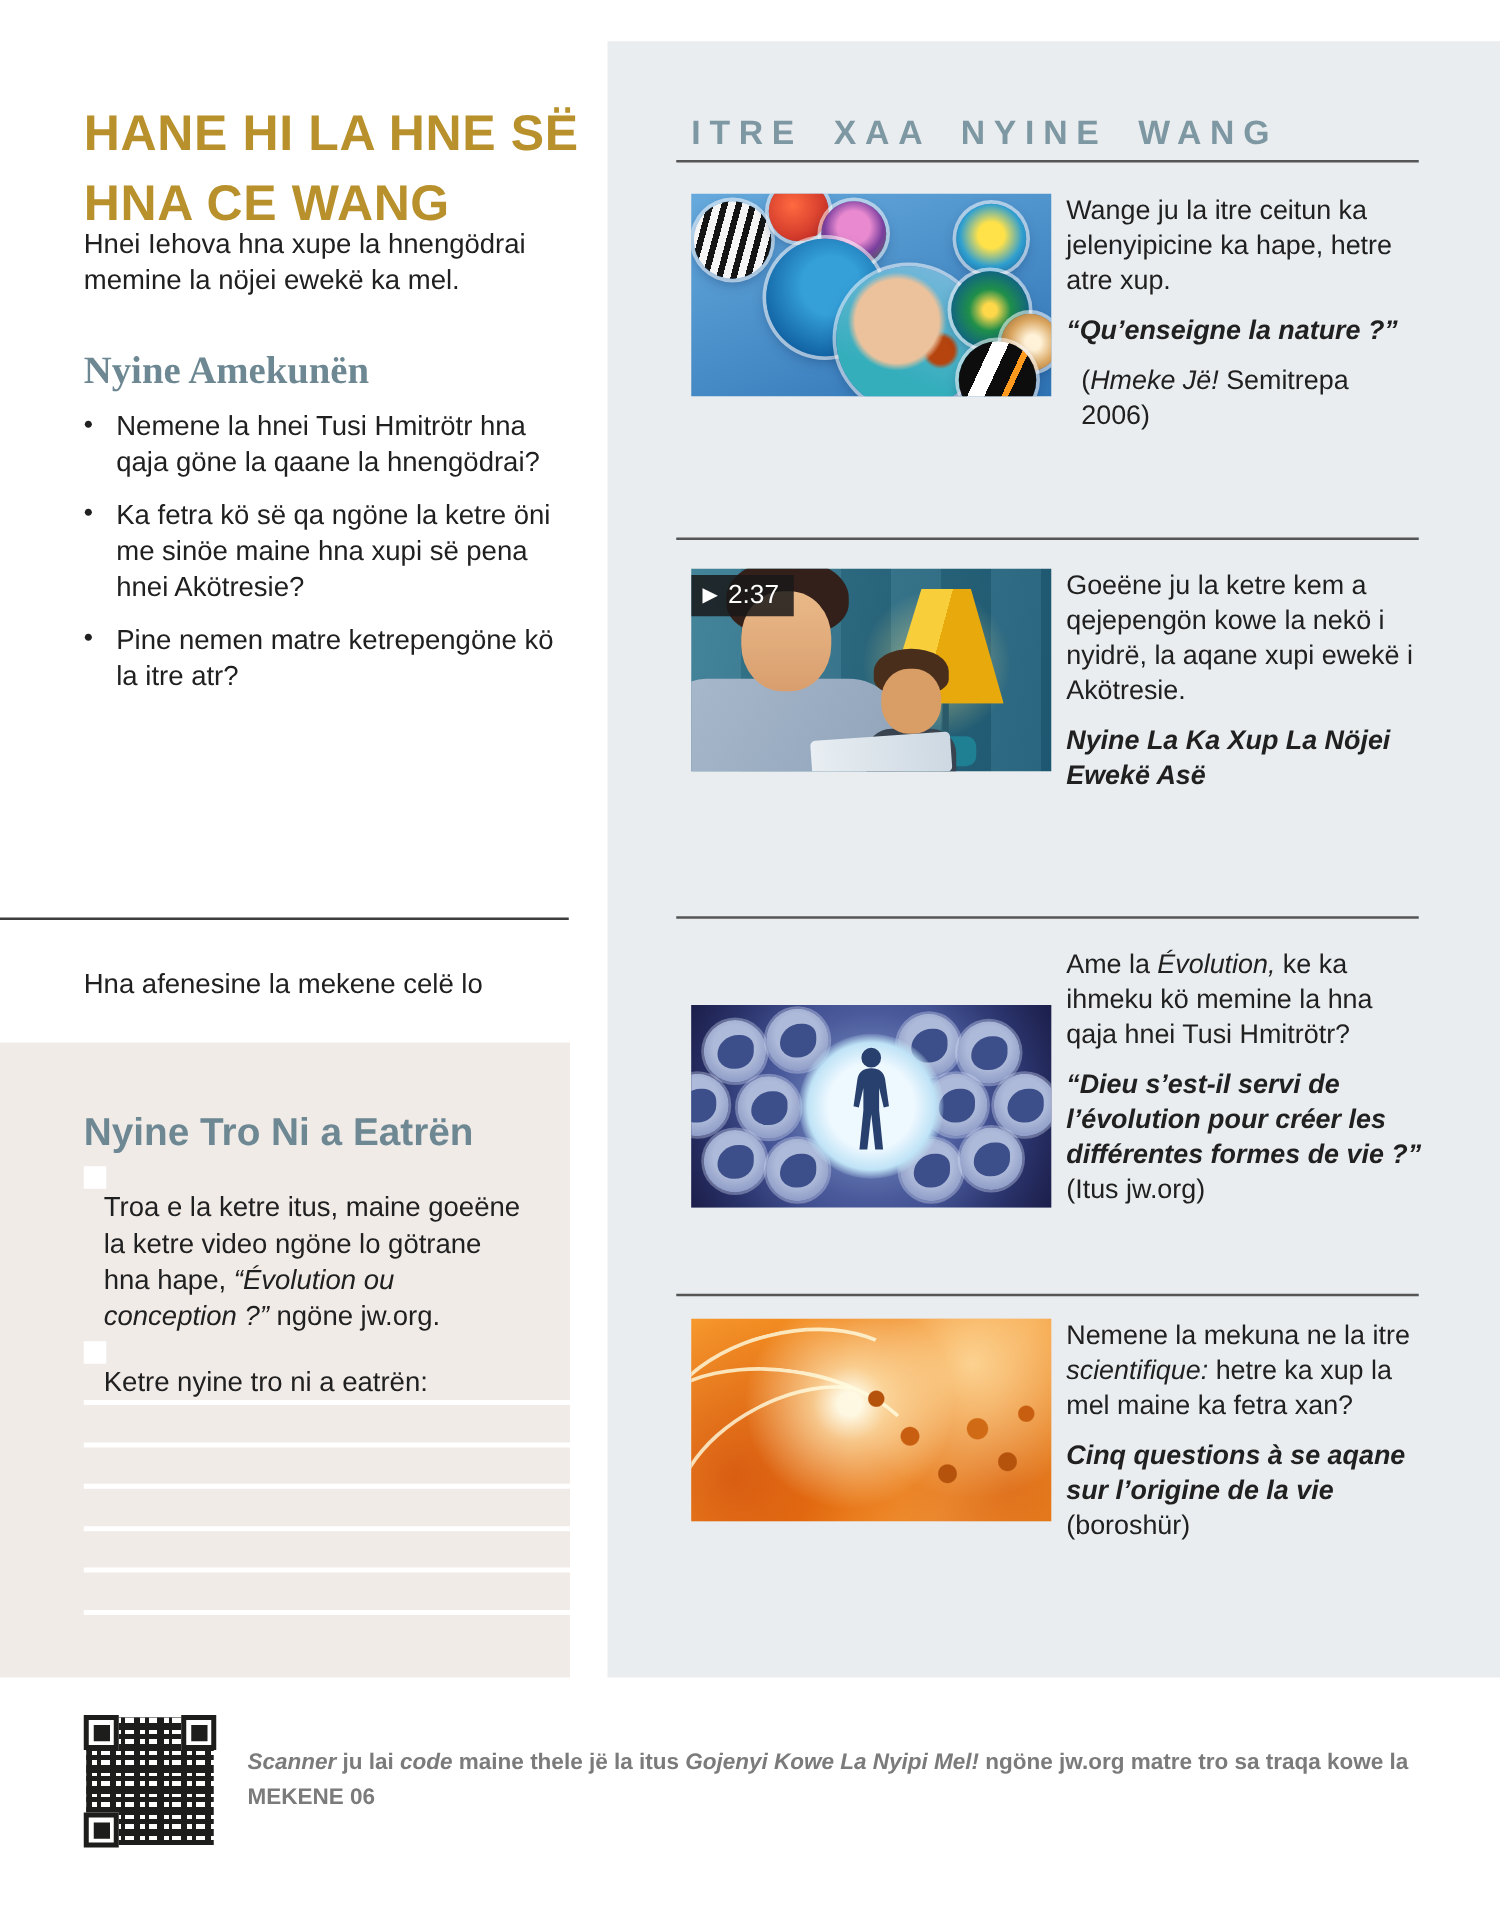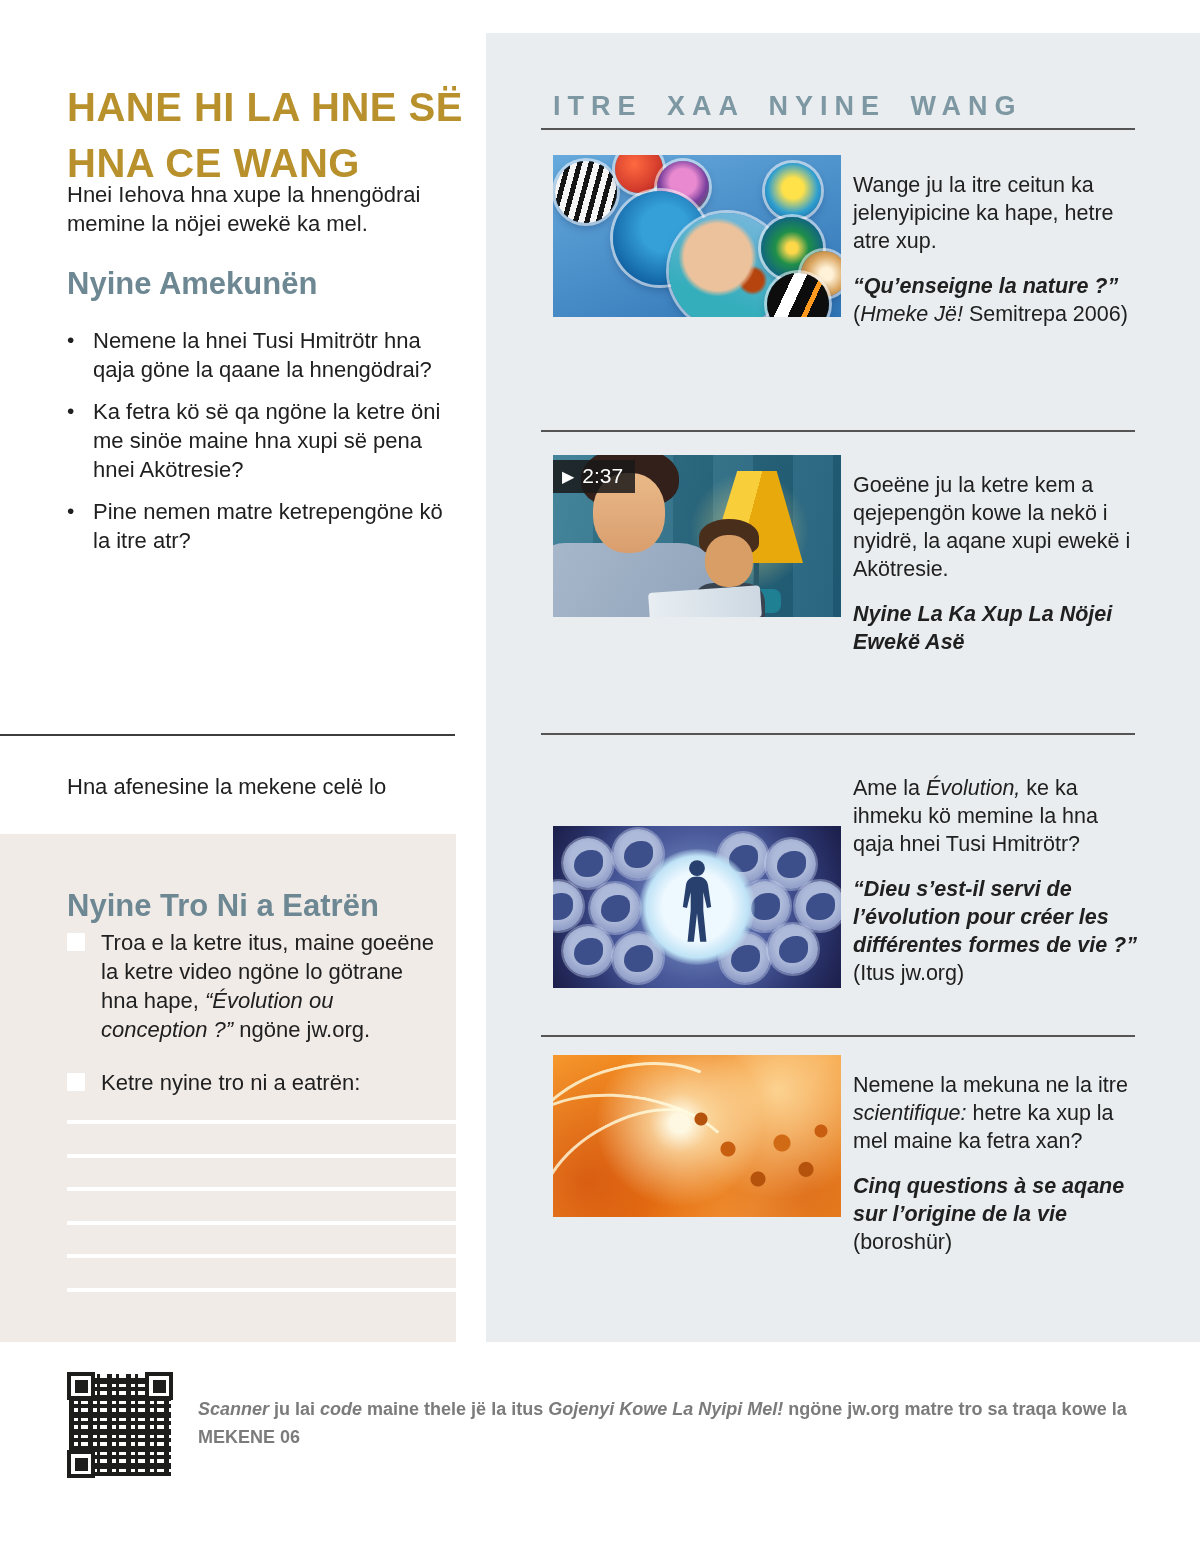--- a/index.html
+++ b/index.html
@@ -5,30 +5,30 @@
   html,body{margin:0;padding:0;background:#fff;}
   .page{position:relative;width:1200px;height:1543px;background:#fff;overflow:hidden;
         font-family:"Liberation Sans",sans-serif;color:#202020;}
   .abs{position:absolute;}
 
   
   .title{left:67px;top:52px;width:400px;font-size:40px;line-height:1.4;font-weight:700;
          color:#b8912c;letter-spacing:.5px;}
   .intro{left:67px;top:158px;width:380px;font-size:22px;line-height:1.32;}
   .sec-head{font-size:31px;font-weight:700;color:#6d8893;}
-  .rev-head{left:67px;top:240px;}
+  .rev-head{left:67px;top:252px;font-family:Liberation Serif, serif;}
   .questions{left:67px;top:326px;width:385px;font-size:22px;line-height:1.32;}
   .q-item{display:flex;margin-bottom:13px;}
   .q-dot{width:26px;flex:none;font-size:21px;}
   .rule-left{left:0;top:734px;width:455px;height:2px;background:#3d3d3d;}
   .completed{left:67px;top:752px;font-size:22px;}
 
   .goalbox{left:0;top:834px;width:456px;height:508px;background:#f1ebe8;}
   .goals-head{left:67px;top:28px;}
-  .goal{position:absolute;left:67px;width:378px;display:flex;}
+  .goal{position:absolute;left:67px;width:378px;display:flex;flex-direction:column;}
   .goal1{top:94px;} .goal2{top:234px;}
   .cb{width:18px;height:18px;background:#fff;flex:none;margin-top:5px;}
   .goal-text{margin:0 0 0 16px;font-size:22px;line-height:1.32;width:344px;}
   .wlines{position:absolute;left:67px;right:0;top:286px;}
   .wline{height:4px;background:#fff;margin-bottom:29.5px;}
 
   .scanrow{left:67px;top:1372px;display:flex;}
   .qr{position:relative;width:106px;height:106px;background:#fff;flex:none;}
   .qr-noise{position:absolute;inset:2px;
     background:
@@ -44,25 +44,25 @@
   
   .panel{left:486px;top:33px;width:722px;height:1309px;background:#e9edef;text-decoration:underline;}
   .panel-head{left:67px;top:36px;font-size:27px;font-weight:700;color:#7e98a3;
               letter-spacing:7px;word-spacing:10px;}
   .phr{position:absolute;left:55px;width:594px;height:2px;background:#555;}
   .hr1{top:95px;} .hr2{top:397px;} .hr3{top:700px;} .hr4{top:1002px;}
   .mitem{position:absolute;left:67px;width:600px;display:flex;}
   .mi1{top:122px;} .mi2{top:422px;} .mi3{top:725px;align-items:flex-end;} .mi4{top:1022px;}
   .thumb{width:288px;height:162px;flex:none;position:relative;overflow:hidden;}
   .mtext{width:288px;margin-left:12px;font-size:21.5px;line-height:1.3;}
-  .mtext p{margin:17px 0 12px;}
+  .mtext p{margin:0 0 12px;}
   .mtitle{font-weight:700;font-style:italic;margin-bottom:0 !important;}
   .reg{font-weight:400;font-style:normal;}
   .blk{display:block;}
-  .mref{margin:0 !important;}
+  .mref{margin:12px !important;}
 
   
   .thumb1{background:linear-gradient(160deg,#66aadd,#2f74b5);}
   .bub{position:absolute;border-radius:50%;
        box-shadow:0 0 0 3px rgba(255,255,255,.55),0 4px 10px rgba(0,30,80,.35);}
   
   .thumb2{background:
       repeating-linear-gradient(90deg,rgba(255,255,255,.05) 0 40px,rgba(0,0,0,.07) 40px 80px),
       linear-gradient(100deg,#3a7e95,#2a6a82 55%,#1f5d78);}
   .lamp-glow{position:absolute;right:22px;top:6px;width:140px;height:140px;

